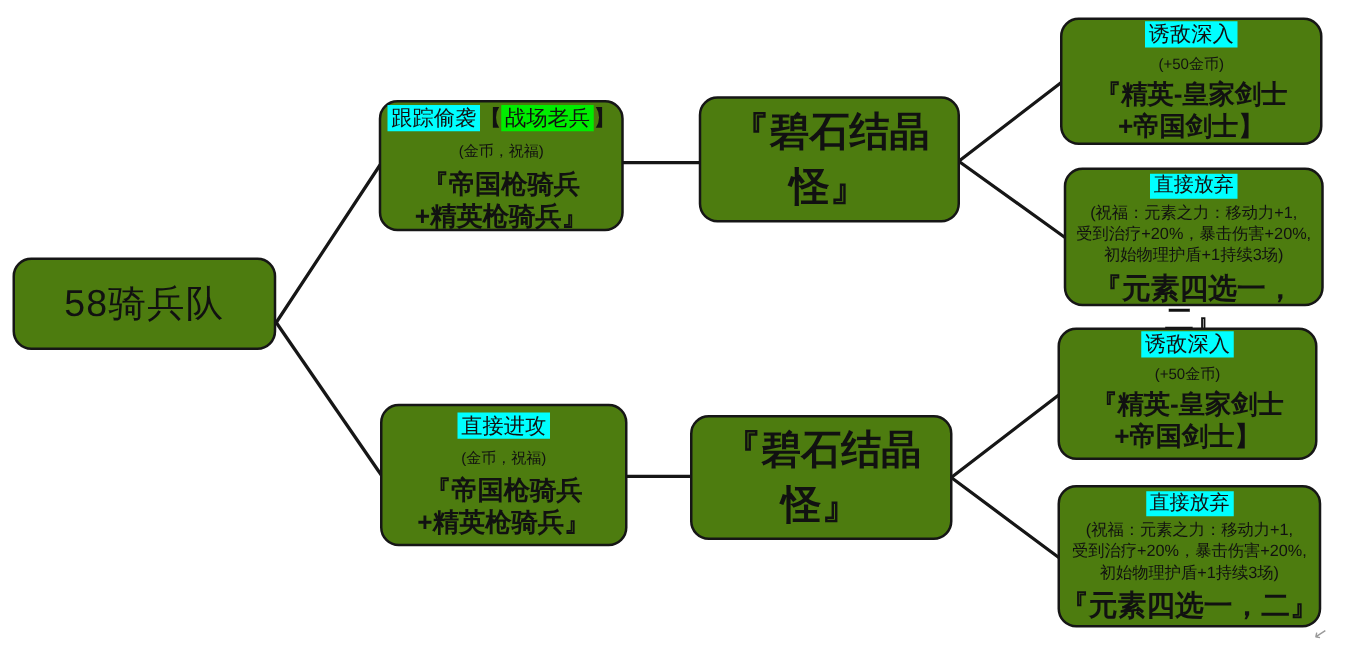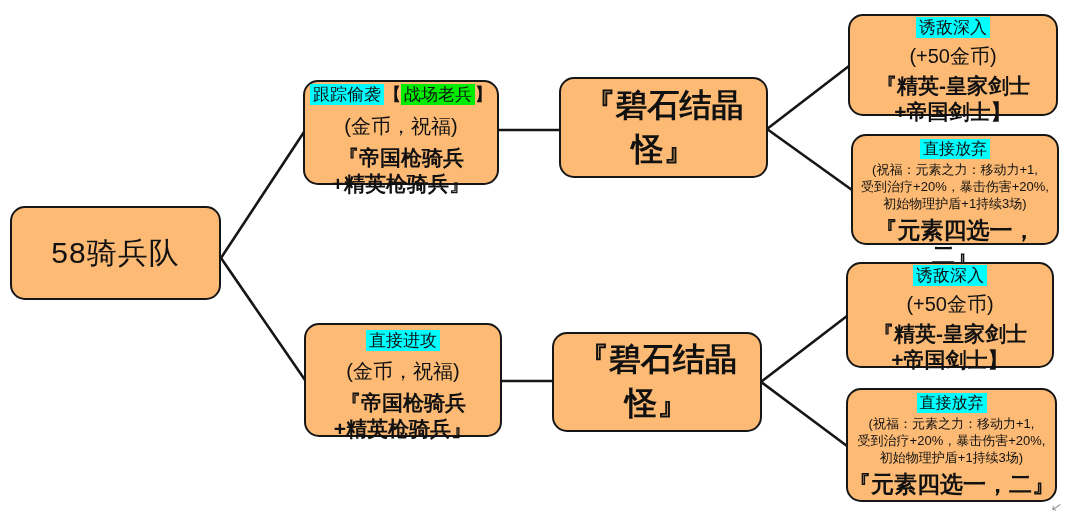--- a/index.html
+++ b/index.html
@@ -8,42 +8,42 @@
     width:1080px;height:527px;
     background:#ffffff;
     font-family:"Liberation Sans","DejaVu Sans",sans-serif;
     color:#111;
     overflow:hidden;
   }
   .edges{position:absolute;left:0;top:0;width:1080px;height:527px;pointer-events:none;}
   .edges line{stroke:#161616;stroke-width:2.6;stroke-linecap:round;}
   .node{
     position:absolute;
-    background:#fdba74;
+    background:#4d7c0f;
     border:2.6px solid #161616;
     border-radius:15px;
     box-sizing:border-box;
     display:flex;flex-direction:column;
     align-items:center;justify-content:center;
     text-align:center;
     overflow:visible;
   }
   .node-root{font-size:30px;letter-spacing:1px;}
   .node-enemy{font-size:32px;font-weight:700;}
   .hl{
     display:inline-block;
     padding:0 3px;
     line-height:1.25;
     white-space:nowrap;
   }
   .hl-cyan{background:#00ffff;}
   .hl-green{background:#00ed00;}
   .heading{font-size:17px;white-space:nowrap;margin-top:1px;}
   .heading .plain{background:transparent;font-weight:700;}
-  .reward{font-size:20px;margin-top:7px;white-space:nowrap;}
+  .reward{font-size:12px;margin-top:7px;white-space:nowrap;}
   .units{
     font-size:21px;font-weight:800;line-height:1.22;
     margin-top:5px;padding:0 20px;
   }
   .blessing{font-size:13px;line-height:1.3;margin-top:3px;}
   .blessing div{white-space:nowrap;}
   .units-big{font-size:23px;font-weight:800;line-height:1.1;margin-top:5px;}
   .corner-arrow{
     position:absolute;left:1051px;top:499px;
     font-size:13px;color:#9a9a9a;transform:rotate(12deg);
@@ -58,21 +58,21 @@
     <line x1="221" y1="258" x2="304" y2="132"></line>
     <line x1="221" y1="258" x2="305" y2="380"></line>
     <line x1="476" y1="130" x2="560" y2="130"></line>
     <line x1="469" y1="381" x2="553" y2="381"></line>
     <line x1="767" y1="129" x2="849" y2="66"></line>
     <line x1="767" y1="129" x2="852" y2="190"></line>
     <line x1="761" y1="382" x2="847" y2="316"></line>
     <line x1="761" y1="382" x2="847" y2="446"></line>
   </svg>
 
-  <div class="node node-root" style="left:10px;top:206px;width:211px;height:94px;">
+  <div class="node node-root" style="left:10px;top:206px;width:211px;height:74px;">
     <span>58骑兵队</span>
   </div>
 
   <div class="node" style="left:303px;top:80px;width:196px;height:105px;justify-content:flex-start;">
     <div class="heading">
       <span class="hl hl-cyan">跟踪偷袭</span><span class="plain">【</span><span class="hl hl-green">战场老兵</span><span class="plain">】</span>
     </div>
     <div class="reward">(金币，祝福)</div>
     <div class="units">『帝国枪骑兵+精英枪骑兵』</div>
   </div>

